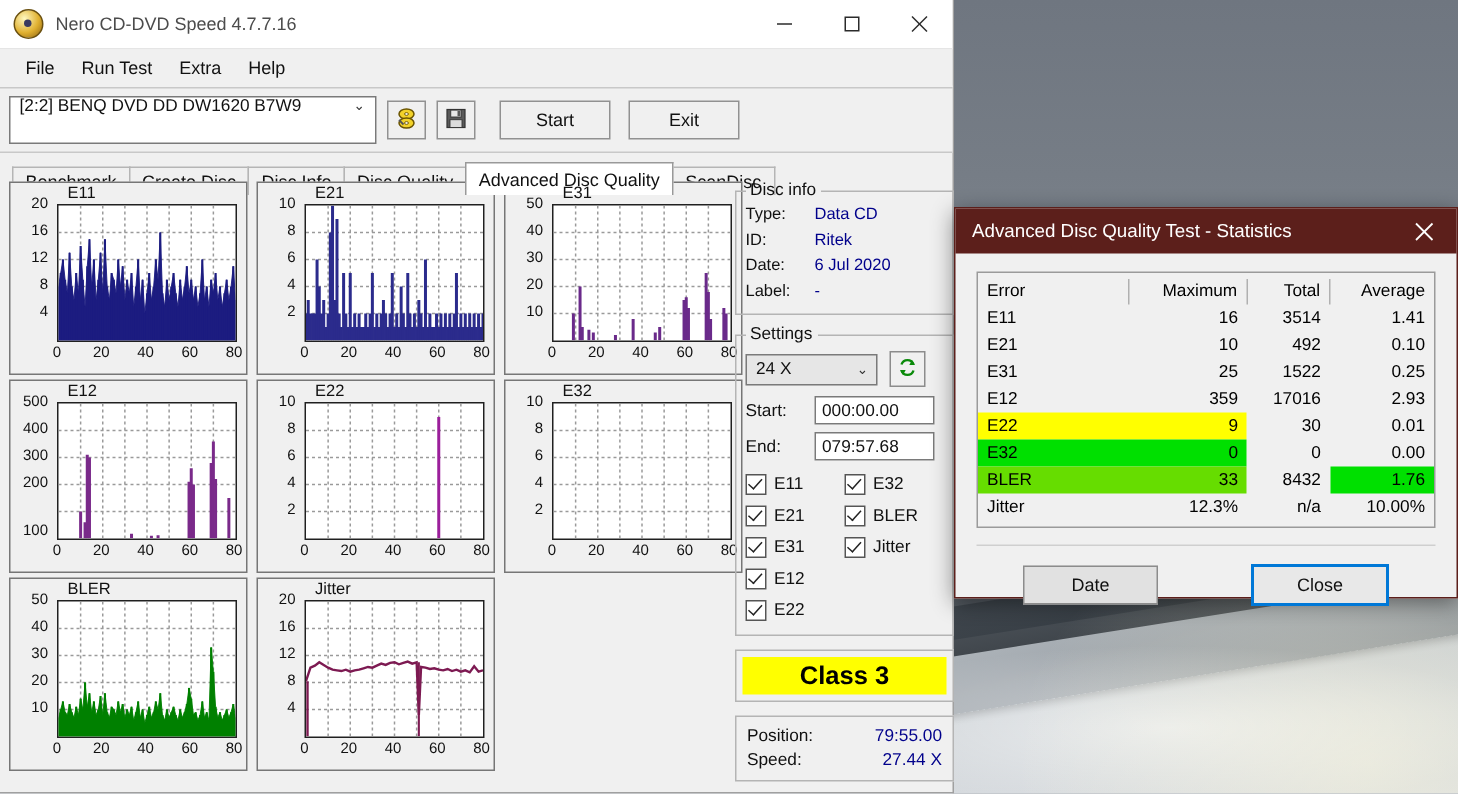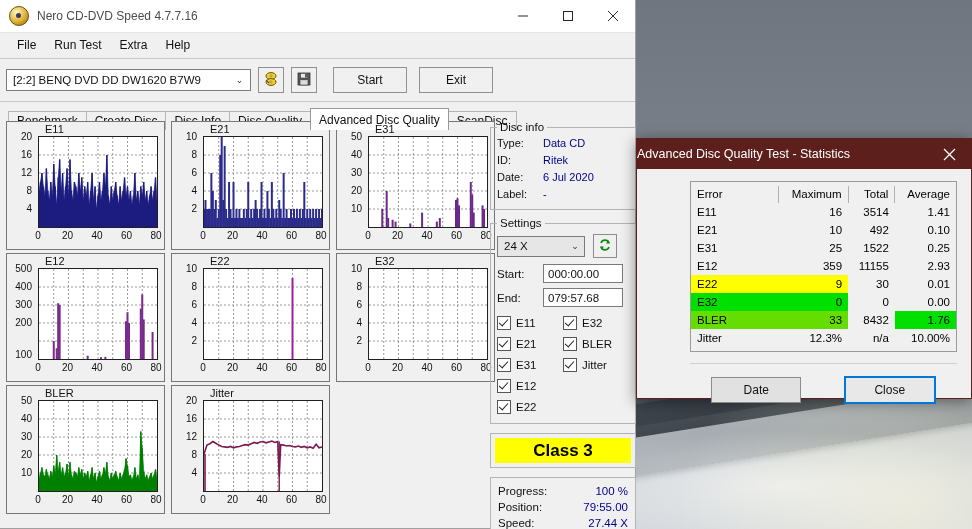--- a/index.html
+++ b/index.html
@@ -61,22 +61,22 @@
     padding-left:8px;gap:0;border-bottom:1px solid #f0f0f0;}
   .menubar div{padding:3px 9px;font-size:12px;color:#111;}
 
   .brandbar{height:42px;background:#f0f0f0;display:flex;align-items:center;
     border-top:1px solid #c8c8c8;border-bottom:1px solid #c8c8c8;padding:0 6px;}
   .logo{width:115px;margin-left:32px;margin-right:10px;user-select:none;}
   .logo .l1{font-family:"DejaVu Sans",sans-serif;font-weight:bold;font-size:19px;
     letter-spacing:-1px;line-height:16px;text-align:center;color:#111;}
   .logo .l2{font-family:"DejaVu Sans",sans-serif;font-weight:bold;font-size:9px;
     letter-spacing:.5px;line-height:11px;text-align:center;color:#111;}
-  .drivesel{flex:none;width:245px;height:22px;background:#fff;border:1px solid #7a7a7a;
-    display:flex;align-items:center;font-size:11.5px;color:#111;padding:0 2px;
+  .drivesel{flex:none;width:245px;height:32px;background:#fff;border:1px solid #7a7a7a;
+    display:flex;align-items:flex-start;font-size:11.5px;color:#111;padding:0 2px;
     box-sizing:border-box;}
   .drivesel .dv-txt{flex:1;padding-left:4px;white-space:nowrap;overflow:hidden;}
   .drivesel .dv-arrow{width:17px;text-align:center;color:#333;font-size:9px;}
   .iconbtn{width:24px;height:24px;margin-left:7px;background:#f0f0f0;
     border:1px solid #919191;display:flex;align-items:center;justify-content:center;}
   .btn{height:24px;background:#f0f0f0;border:1px solid #919191;font-size:12px;
     color:#111;display:flex;align-items:center;justify-content:center;}
   .btn.start{width:72px;margin-left:16px;}
   .btn.exit{width:72px;margin-left:12px;}
 
@@ -138,23 +138,23 @@
   .progbox{margin-top:9px;border:1px solid #b4b4b4;background:#f0f0f0;padding:5px 7px;}
   .progrow{display:flex;font-size:11.5px;line-height:16px;}
   .progrow .k{flex:1;color:#111;}
   .progrow .v{color:#00008b;}
 
   
   #dlg{position:absolute;left:636px;top:138px;width:336px;height:261px;
     background:#f0f0f0;border:1px solid #5c1f1b;box-sizing:border-box;
     box-shadow:0 3px 14px rgba(0,0,0,.45);}
   .dlg-tb{height:30px;background:#5c1f1b;display:flex;align-items:center;}
-  .dlg-title{flex:1;color:#fff;font-size:12.5px;}
+  .dlg-title{flex:1;color:#fff;font-size:12.5px;padding-left:11px;}
   .dlg-close{width:44px;height:30px;display:flex;align-items:center;justify-content:center;}
-  .dlg-body{padding:12px 14px 0 14px;margin-left:39px;}
+  .dlg-body{padding:12px 14px 0 14px;}
   .statbox{border:1px solid #9a9a9a;background:#f0f0f0;padding:4px 0 4px 0;}
   table.stats{border-collapse:collapse;width:100%;font-size:11.5px;color:#000;}
   table.stats th{font-weight:normal;text-align:right;padding:2px 6px 3px 6px;
     border-right:1px solid #b0b0b0;}
   table.stats th.c1{text-align:left;width:33%;}
   table.stats th.c4{border-right:none;}
   table.stats td{text-align:right;padding:1px 6px;height:16px;}
   table.stats td.c1{text-align:left;}
   .dlg-sep{margin:11px 0 0 0;border-top:1px solid #cfcfcf;}
   .dlg-foot{display:flex;justify-content:space-around;align-items:center;
@@ -841,24 +841,20 @@
           </div>
         </div>
       </fieldset>
 
       <div class="classbox">
         <div class="classinner">Class 3</div>
       </div>
 
       <div class="progbox">
         <div class="progrow">
-          <span class="k">Progress:</span>
-          <span class="v">100 %</span>
-        </div>
-        <div class="progrow">
           <span class="k">Position:</span>
           <span class="v">79:55.00</span>
         </div>
         <div class="progrow">
           <span class="k">Speed:</span>
           <span class="v">27.44 X</span>
         </div>
       </div>
 
     </div>
@@ -901,21 +897,21 @@
             </tr>
             <tr>
               <td class="c1">E31</td>
               <td class="">25</td>
               <td class="">1522</td>
               <td class="">0.25</td>
             </tr>
             <tr>
               <td class="c1">E12</td>
               <td class="">359</td>
-              <td class="">11155</td>
+              <td class="">17016</td>
               <td class="">2.93</td>
             </tr>
             <tr>
               <td class="c1" style="background: rgb(255, 255, 0);">E22</td>
               <td class="" style="background: rgb(255, 255, 0);">9</td>
               <td class="">30</td>
               <td class="">0.01</td>
             </tr>
             <tr>
               <td class="c1" style="background: rgb(0, 224, 0);">E32</td>

